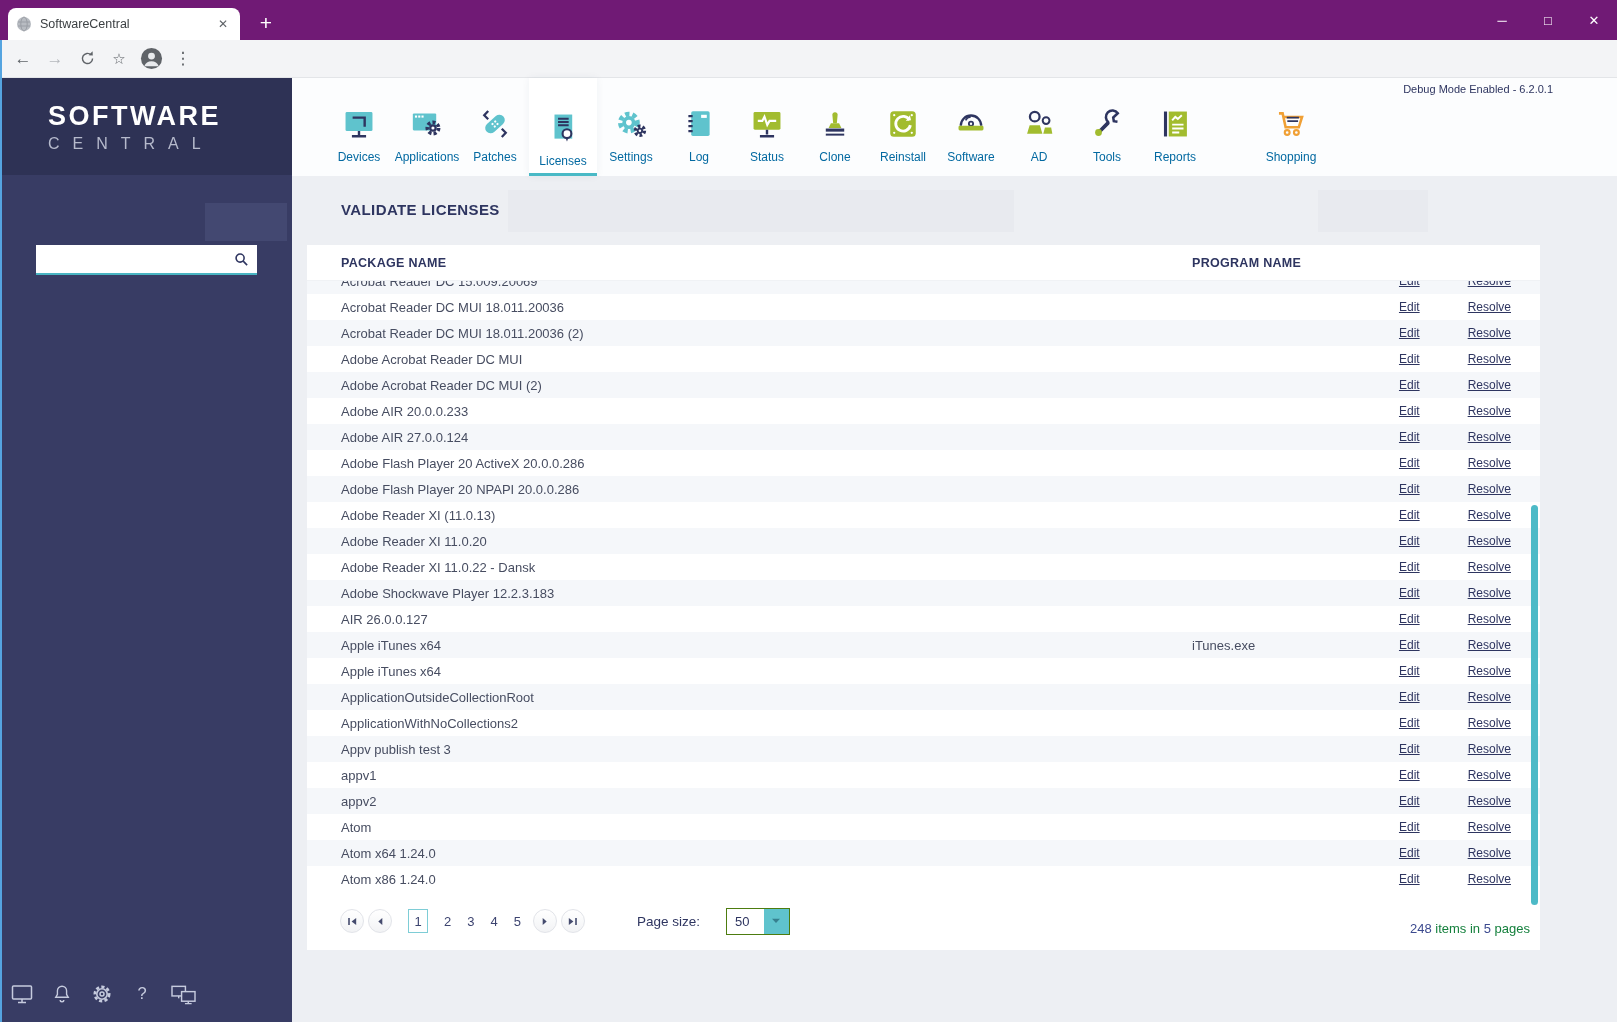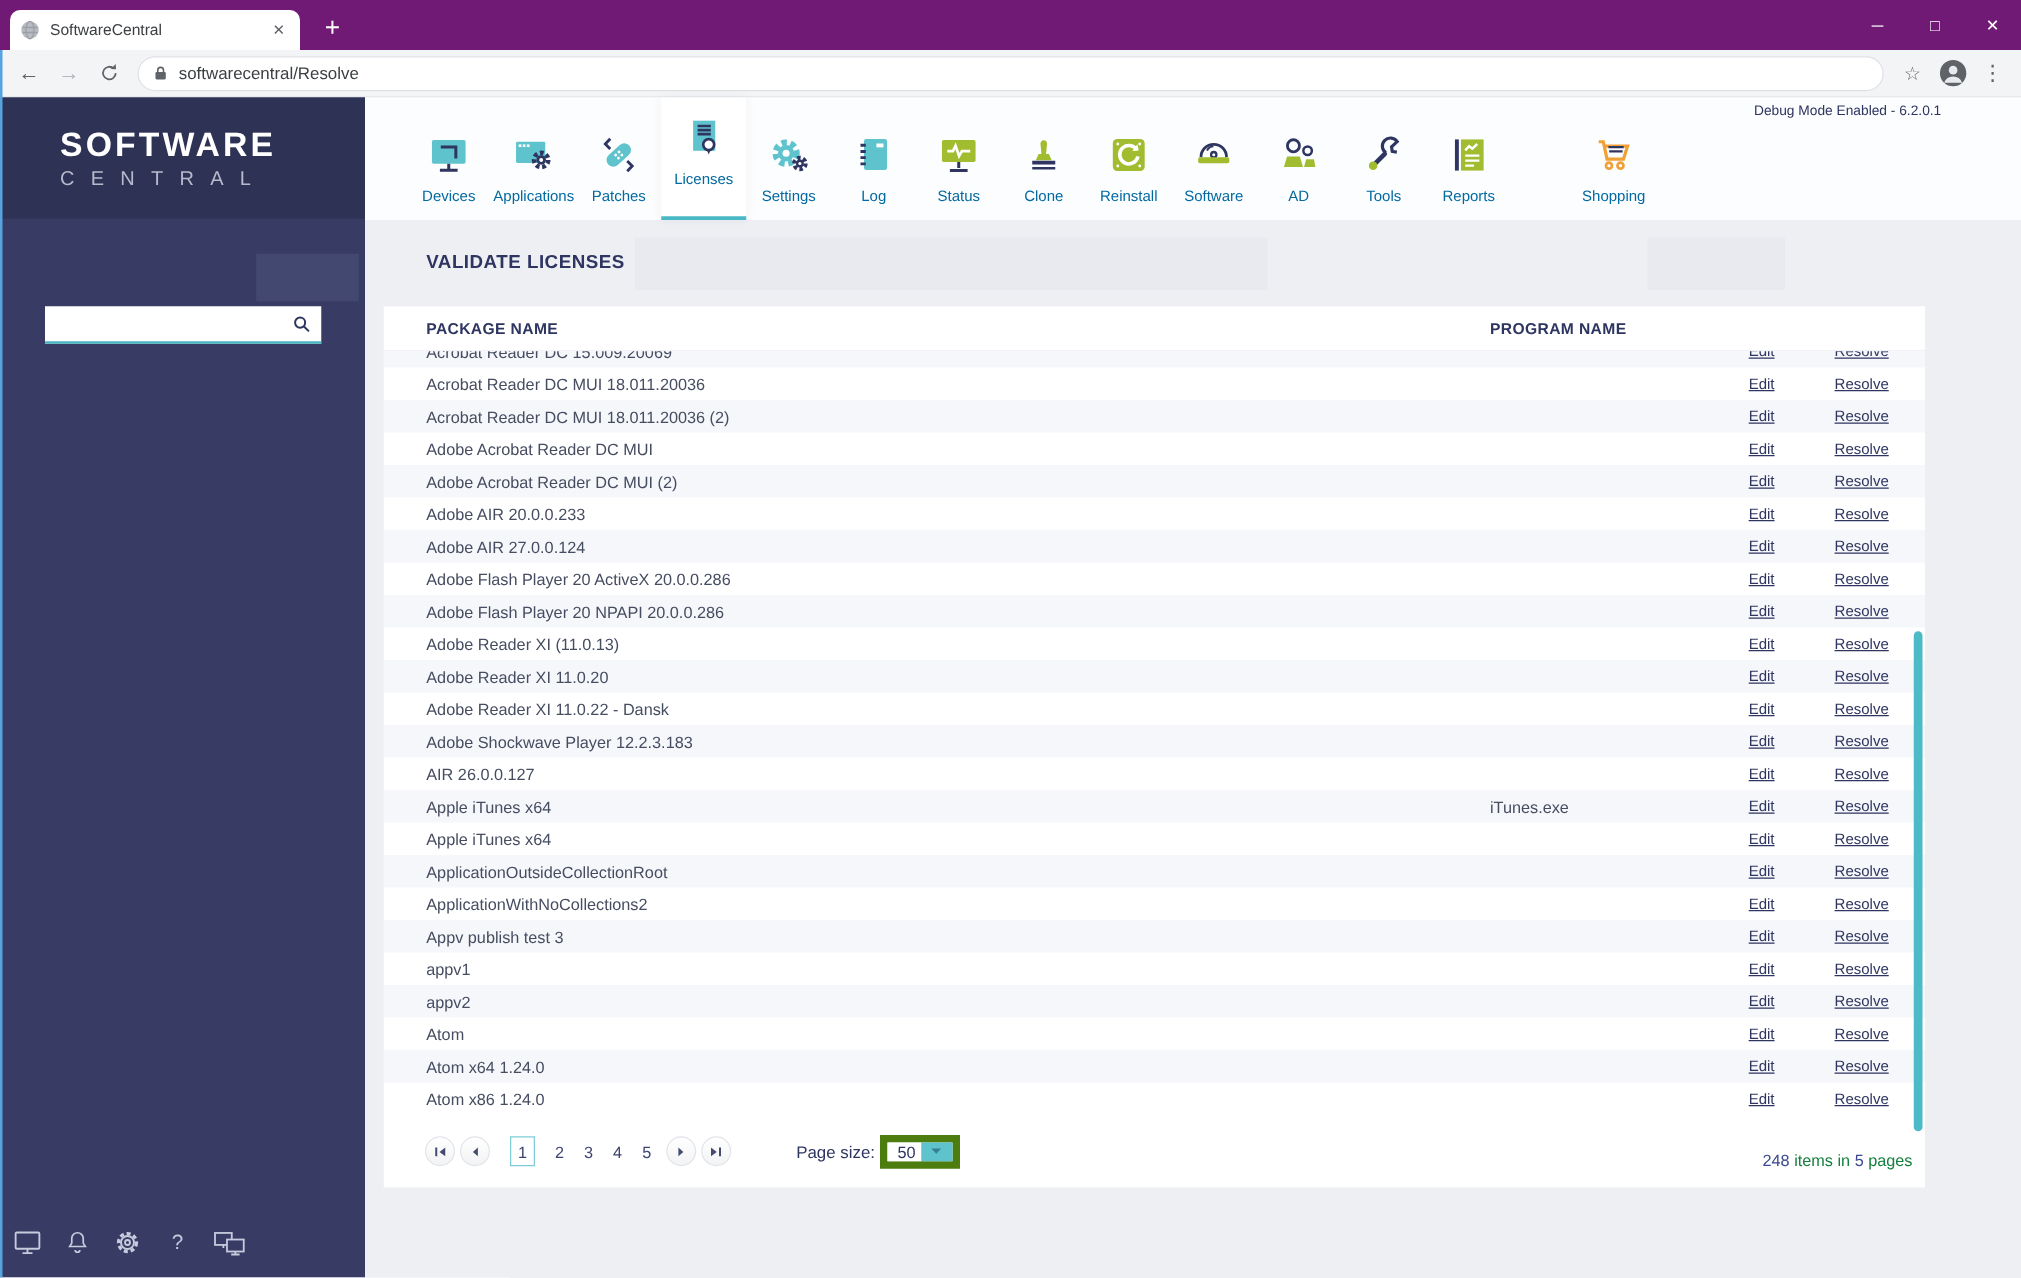--- a/index.html
+++ b/index.html
@@ -47,21 +47,21 @@
   .side-bottom span { display:flex; cursor:pointer; }
 
   .main { flex:1; position:relative; background:#edeff3; }
   .debug { position:absolute; top:5px; right:64px; font-size:11px; color:#2e3560; z-index:5; }
 
   .topnav { height:98px; background:#fcfdfe; display:flex; padding-left:33px; }
   .nav-item { width:68px; display:flex; flex-direction:column; align-items:center;
               justify-content:flex-end; padding-bottom:12px; cursor:pointer; }
   .nav-icon { height:42px; display:flex; align-items:center; justify-content:center; margin-bottom:5px; }
   .nav-label { font-size:12px; color:#0369a1; white-space:nowrap; }
-  .nav-item.selected { background:#fff; border-bottom:3px solid #49b9c6; padding-bottom:23px;
+  .nav-item.selected { background:#fff; border-bottom:3px solid #49b9c6; padding-bottom:5px;
                        box-shadow:0 0 8px rgba(40,50,90,0.06); }
   .nav-item.gap { margin-left:48px; }
 
   .heading-row { height:69px; position:relative; }
   .page-title { position:absolute; left:49px; top:25px; font-size:15px; font-weight:bold;
                 color:#2e3560; letter-spacing:0.4px; }
   .skel { position:absolute; top:14px; height:42px; background:#e8eaef; }
   .skel1 { left:216px; width:506px; }
   .skel2 { left:1026px; width:110px; }
 
@@ -80,21 +80,21 @@
 
   .pagi { height:58px; display:flex; align-items:center; padding-left:33px; position:relative; }
   .pg-btn { width:24px; height:24px; border-radius:50%; border:1px solid #e2e4e9;
             background:linear-gradient(#fff,#f2f3f5); display:flex; align-items:center;
             justify-content:center; margin-right:4px; cursor:pointer; }
   .page-numbers { display:flex; align-items:center; gap:16px; margin:0 12px; }
   .page { font-size:13px; color:#3d4470; cursor:pointer; }
   .page.current { width:20px; height:24px; border:1px solid #7ecdd6; display:flex;
                   align-items:center; justify-content:center; background:#fff; }
   .ps-label { margin-left:48px; font-size:13.5px; color:#2e3560; }
-  .ps-dd { margin-left:4px; width:64px; height:27px; border:6px solid #4d7c0f; display:flex; cursor:pointer; }
+  .ps-dd { margin-left:26px; width:64px; height:27px; border:1px solid #4d7c0f; display:flex; cursor:pointer; }
   .ps-value { flex:1; display:flex; align-items:center; padding-left:8px; font-size:13px;
               color:#2e3560; background:#fff; }
   .ps-btn { width:25px; background:#5fc3cd; display:flex; align-items:center; justify-content:center; }
   .summary { position:absolute; right:10px; bottom:14px; font-size:13px; white-space:pre; }
   .sum-num { color:#3c4a8f; }
   .sum-text { color:#15803d; }
   .scroll-thumb { position:absolute; right:2px; top:260px; width:7px; height:400px;
                   border-radius:4px; background:#4dbac7; cursor:pointer; }
 </style>
 </head>
@@ -122,29 +122,20 @@
 
 <div class="toolbar">
   <span class="tb-btn">←</span>
   <span class="tb-btn disabled">→</span>
   <span class="tb-btn">
     <svg viewBox="0 0 24 24" width="19" height="19">
         <path d="M18.4 12 a6.4 6.4 0 1 1 -1.9 -4.6" fill="none" stroke="#5f6368" stroke-width="1.8"></path>
         <path d="M13.4 7.9 l5.3 0.3 -0.3 -5.3 z" fill="#5f6368"></path>
       </svg>
   </span>
-  <div class="urlbar">
-    <span style="display:flex;">
-      <svg viewBox="0 0 12 14" width="11" height="13">
-          <rect x="1.5" y="6" width="9" height="6.5" rx="1" fill="#5f6368"></rect>
-          <path d="M3.5 6 V4.5 a2.5 2.5 0 0 1 5 0 V6" fill="none" stroke="#5f6368" stroke-width="1.4"></path>
-        </svg>
-    </span>
-    <span class="url-text">softwarecentral/Resolve</span>
-  </div>
   <span class="tb-btn" style="font-size:15px;">☆</span>
   <span class="tb-btn">
     <svg viewBox="0 0 24 24" width="23" height="23">
         <circle cx="12" cy="12" r="11" fill="#5f6368"></circle>
         <circle cx="12" cy="9.5" r="3.6" fill="#e8eaed"></circle>
         <path d="M4.5 20 a8 8 0 0 1 15 0 z" fill="#e8eaed"></path>
       </svg>
   </span>
   <span class="tb-btn">⋮</span>
 </div>

